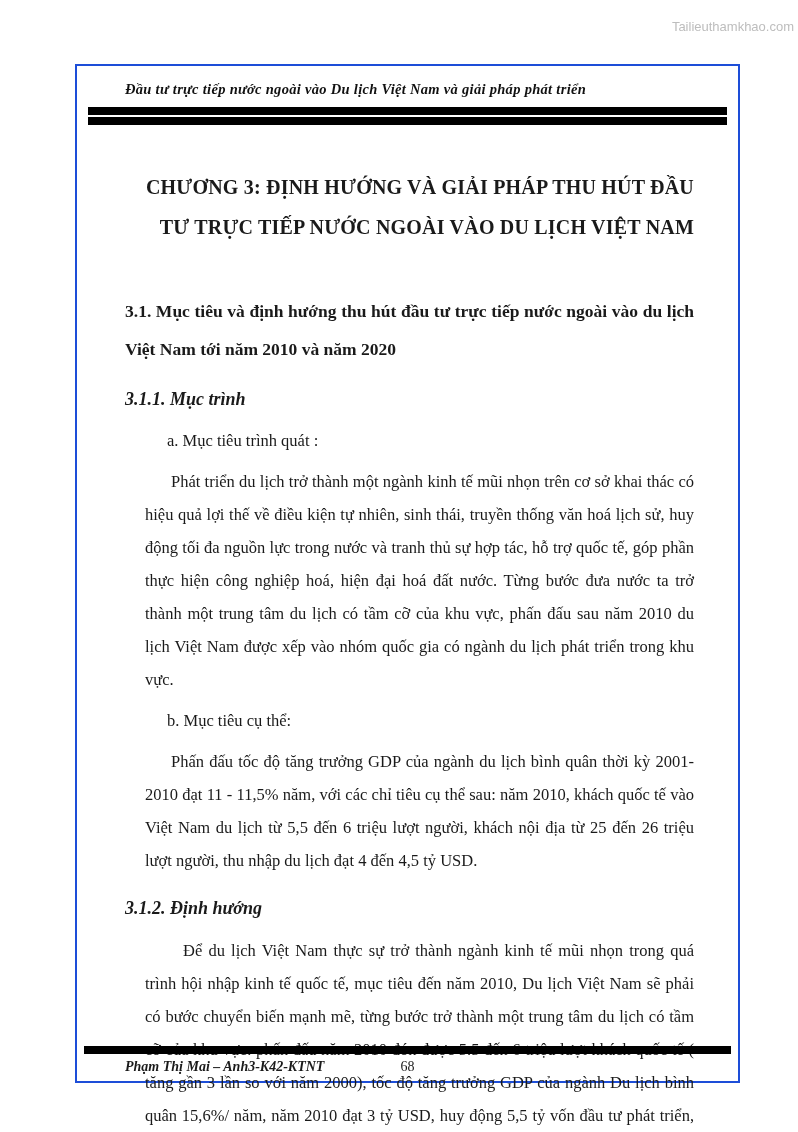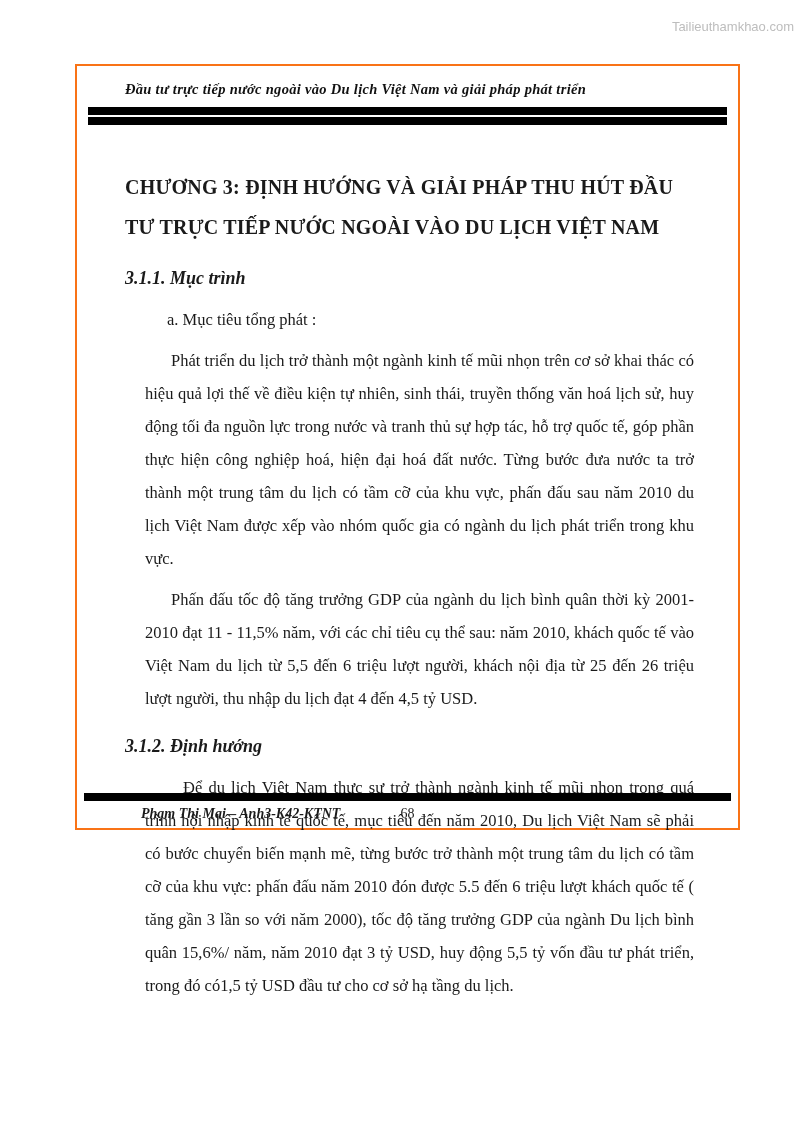--- a/index.html
+++ b/index.html
@@ -15,37 +15,37 @@
     background: #ffffff;
     overflow: hidden;
   }
   .watermark {
     position: absolute; top: 7px; right: 8px;
     font-family: "Liberation Sans", sans-serif;
     font-size: 13px; color: #bdbdbd;
   }
   .frame {
     position: absolute; left: 67px; top: 56px;
-    width: 665px; height: 766px;
-    border: 2px solid #f97316;
+    width: 665px; height: 1019px;
+    border: 2px solid #1d4ed8;
   }
   .running-header {
     padding: 11px 34px 0 40px;
     font-style: italic; font-weight: bold;
     font-size: 14.5px; letter-spacing: 0.3px;
     color: #111;
   }
   .header-rules { margin: 5px 3px 0 3px; }
   .rule-thick { height: 3.5px; background: #000; }
   .rule-thin { height: 1.5px; background: #000; margin-top: 2px; }
 
   .body-text { padding: 0 36px 0 40px; }
   .chapter-title {
     margin-top: 34px;
-    text-align: left;
+    text-align: right;
     font-size: 20px; font-weight: bold;
     line-height: 2.0;
     letter-spacing: 0.2px;
   }
   .section-heading {
     margin-top: 38px;
     font-size: 17.5px; font-weight: bold;
     text-align: justify;
     line-height: 2.15;
   }
@@ -68,21 +68,20 @@
   .indent-sm { text-indent: 26px; }
   .indent-md { text-indent: 38px; }
 
   .footer { position: absolute; left: 0; right: 0; bottom: 2px; }
   .footer-rule { height: 1.5px; background: #000; margin: 0 3px; }
   .footer-row { position: relative; height: 21px; }
   .footer-author {
     position: absolute; left: 40px; top: 1px;
     font-style: italic; font-weight: bold;
     font-size: 14px;
-    margin-left: 16px;
   }
   .footer-page {
     position: absolute; left: 0; right: 0; top: 1px;
     text-align: center;
     font-size: 14px;
   }
 </style>
 </head>
 <body>
 
@@ -98,27 +97,29 @@
 
     <div class="header-rules">
       <div class="rule-thick"></div>
       <div class="rule-thin"></div>
     </div>
 
     <div class="body-text">
 
       <h1 class="chapter-title">CHƯƠNG 3: ĐỊNH HƯỚNG VÀ GIẢI PHÁP THU HÚT ĐẦU TƯ TRỰC TIẾP NƯỚC NGOÀI VÀO DU LỊCH VIỆT NAM</h1>
 
+      <h2 class="section-heading">3.1. Mục tiêu và định hướng thu hút đầu tư trực tiếp nước ngoài vào du lịch Việt Nam tới năm 2010 và năm 2020</h2>
 
       <h3 class="subsection-heading">3.1.1. Mục trình</h3>
 
-      <p class="item-label">a. Mục tiêu tổng phát :</p>
+      <p class="item-label">a. Mục tiêu trình quát :</p>
 
       <p class="body-para indent-sm">Phát triển du lịch trở thành một ngành kinh tế mũi nhọn trên cơ sở khai thác có hiệu quả lợi thế về điều kiện tự nhiên, sinh thái, truyền thống văn hoá lịch sử, huy động tối đa nguồn lực trong nước và tranh thủ sự hợp tác, hỗ trợ quốc tế, góp phần thực hiện công nghiệp hoá, hiện đại hoá đất nước. Từng bước đưa nước ta trở thành một trung tâm du lịch có tầm cỡ của khu vực, phấn đấu sau năm 2010 du lịch Việt Nam được xếp vào nhóm quốc gia có ngành du lịch phát triển trong khu vực.</p>
 
+      <p class="item-label">b. Mục tiêu cụ thể:</p>
 
       <p class="body-para indent-sm">Phấn đấu tốc độ tăng trưởng GDP của ngành du lịch bình quân thời kỳ 2001-2010 đạt 11 - 11,5% năm, với các chỉ tiêu cụ thể sau: năm 2010, khách quốc tế vào Việt Nam du lịch từ 5,5 đến 6 triệu lượt người, khách nội địa từ 25 đến 26 triệu lượt người, thu nhập du lịch đạt 4 đến 4,5 tỷ USD.</p>
 
       <h3 class="subsection-heading">3.1.2. Định hướng</h3>
 
       <p class="body-para indent-md">Để du lịch Việt Nam thực sự trở thành ngành kinh tế mũi nhọn trong quá trình hội nhập kinh tế quốc tế, mục tiêu đến năm 2010, Du lịch Việt Nam sẽ phải có bước chuyển biến mạnh mẽ, từng bước trở thành một trung tâm du lịch có tầm cỡ của khu vực: phấn đấu năm 2010 đón được 5.5 đến 6 triệu lượt khách quốc tế ( tăng gần 3 lần so với năm 2000), tốc độ tăng trưởng GDP của ngành Du lịch bình quân 15,6%/ năm, năm 2010 đạt 3 tỷ USD, huy động 5,5 tỷ vốn đầu tư phát triển, trong đó có1,5 tỷ USD đầu tư cho cơ sở hạ tầng du lịch.</p>
 
     </div>
 
     <div class="footer">

